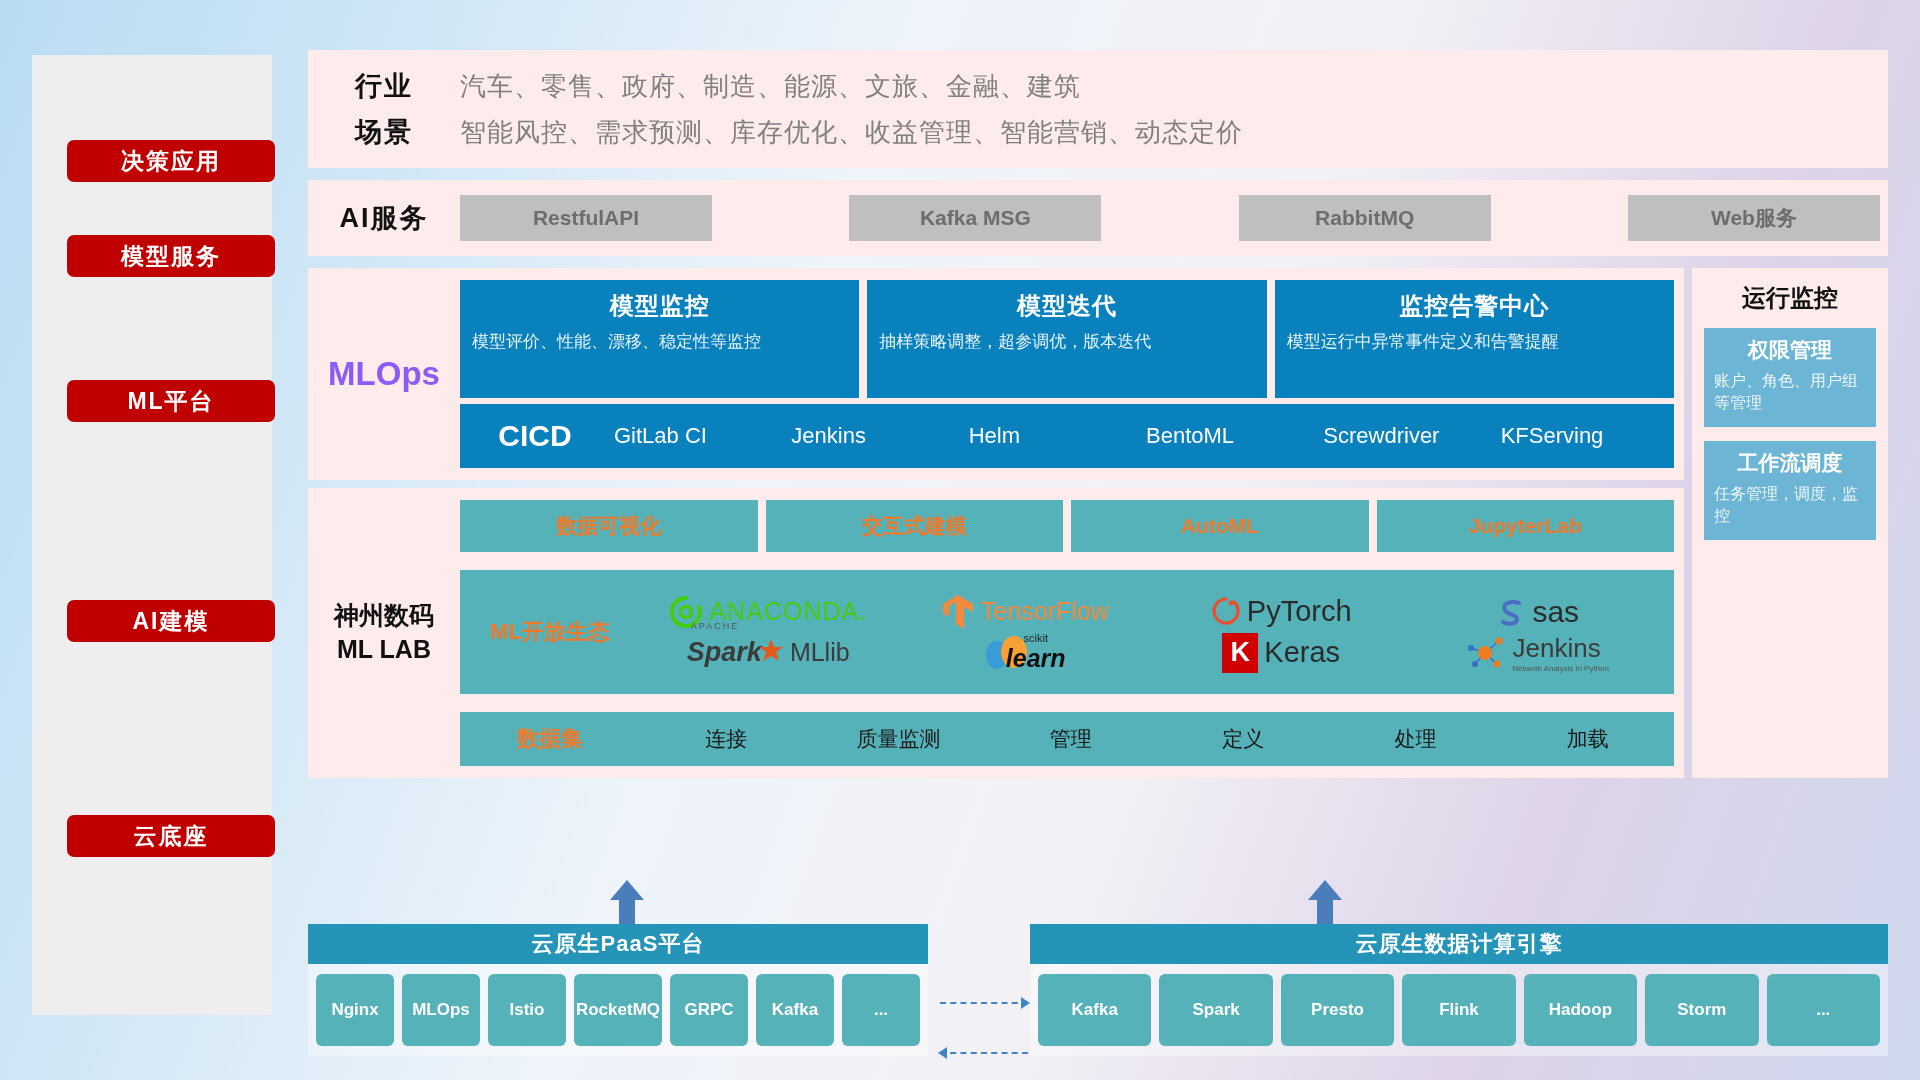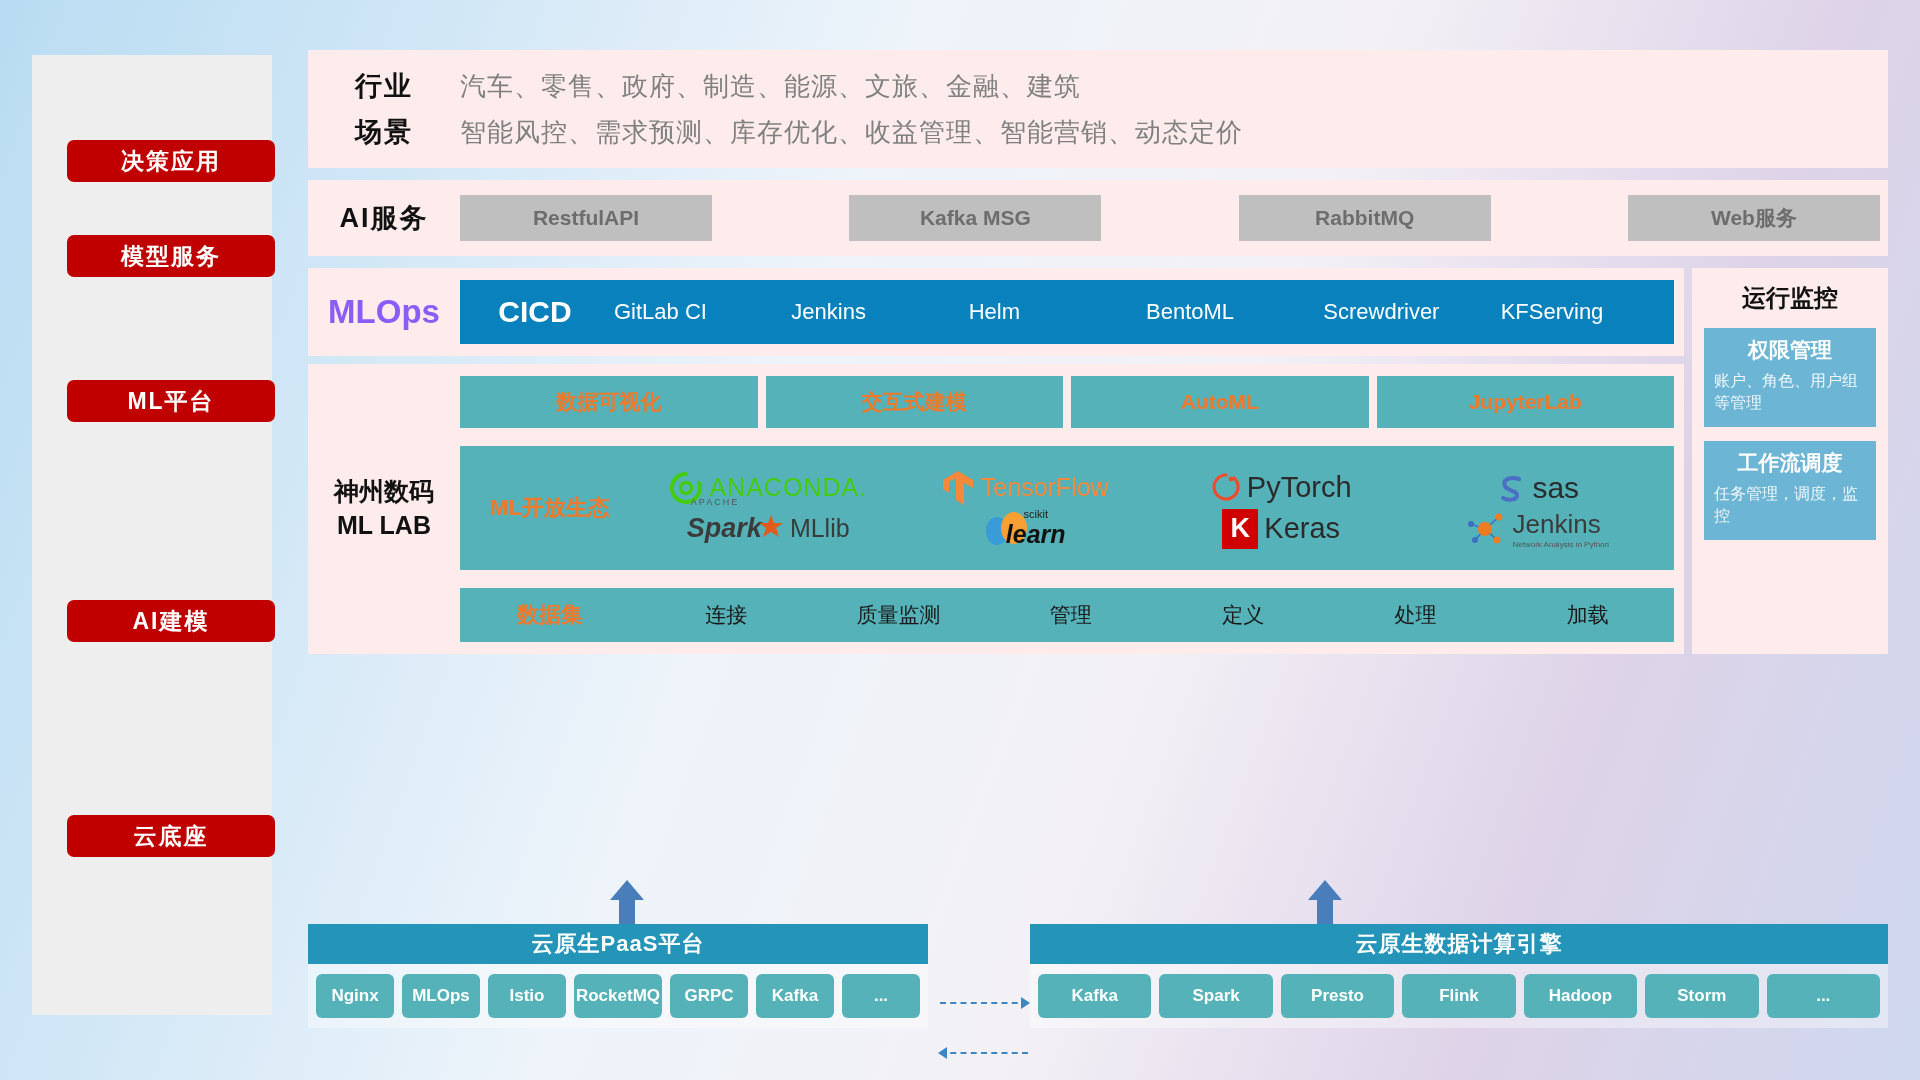--- a/index.html
+++ b/index.html
@@ -129,21 +129,21 @@
     border-bottom: 20px solid #4a7ebb;
   }
   .pane { position: absolute; top: 44px; background: rgba(255,255,255,0.38); }
   .pane-head {
     background: #2494b8; color: #fff; height: 40px;
     display: flex; align-items: center; justify-content: center;
     font-size: 22px; font-weight: bold; letter-spacing: 1px;
   }
   .pane-body { display: flex; gap: 8px; padding: 10px 8px; }
   .pane-chip {
-    flex: 1; background: #55b2b8; border-radius: 6px; height: 44px;
+    flex: 1; background: #55b2b8; border-radius: 6px; height: 72px;
     display: flex; align-items: center; justify-content: center; text-align: center;
     color: #fff; font-size: 17px; font-weight: bold; line-height: 1.15; padding: 0 2px;
   }
   .dash-arrow { position: absolute; height: 2px; }
   .dash-line { width: 100%; height: 0; border-top: 2px dashed #3d86c6; }
   .dash-head { position: absolute; top: -5px; width: 0; height: 0; border-top: 6px solid transparent; border-bottom: 6px solid transparent; }
 
   svg { display: block; }
 </style>
 </head>
@@ -197,20 +197,34 @@
     <div style="height:12px"></div>
 
     <div style="display:flex; gap:8px;">
 
       <div style="flex:1;">
 
         <div class="row-mlops">
           <div class="mlops-inner">
             <div class="mlops-label">MLOps</div>
             <div class="mlops-right">
+              <div class="mlops-cards">
+                <div class="mlops-card">
+                  <h4>模型监控</h4>
+                  <p>模型评价、性能、漂移、稳定性等监控</p>
+                </div>
+                <div class="mlops-card">
+                  <h4>模型迭代</h4>
+                  <p>抽样策略调整，超参调优，版本迭代</p>
+                </div>
+                <div class="mlops-card">
+                  <h4>监控告警中心</h4>
+                  <p>模型运行中异常事件定义和告警提醒</p>
+                </div>
+              </div>
               <div class="cicd-bar">
                 <div class="cicd-title">CICD</div>
                 <div class="cicd-items">
                   <div class="cicd-item">GitLab CI</div>
                   <div class="cicd-item">Jenkins</div>
                   <div class="cicd-item">Helm</div>
                   <div class="cicd-item">BentoML</div>
                   <div class="cicd-item">Screwdriver</div>
                   <div class="cicd-item">KFServing</div>
                 </div>

